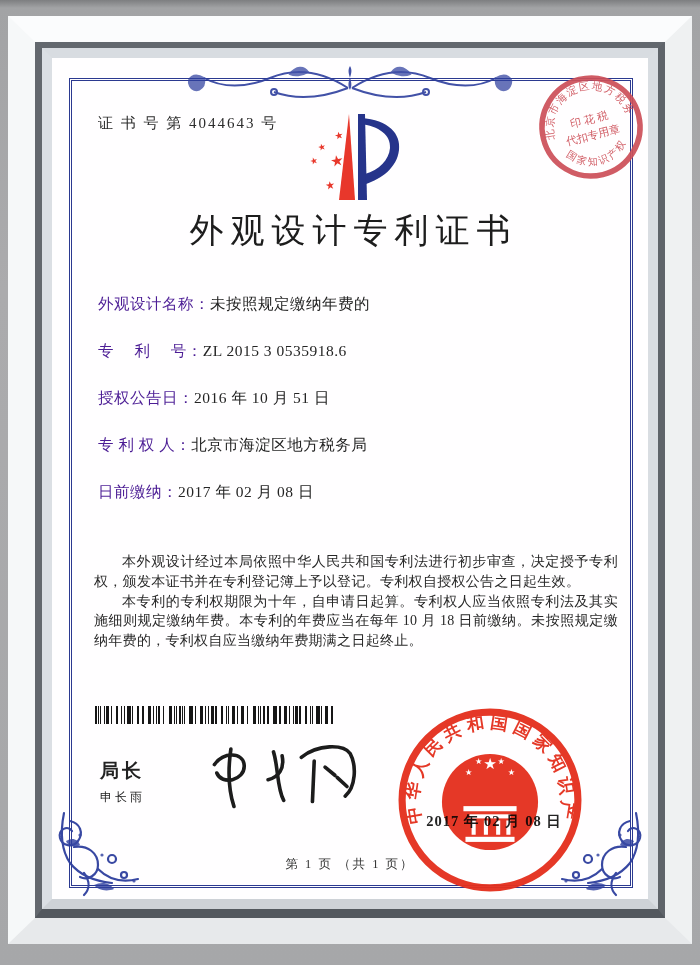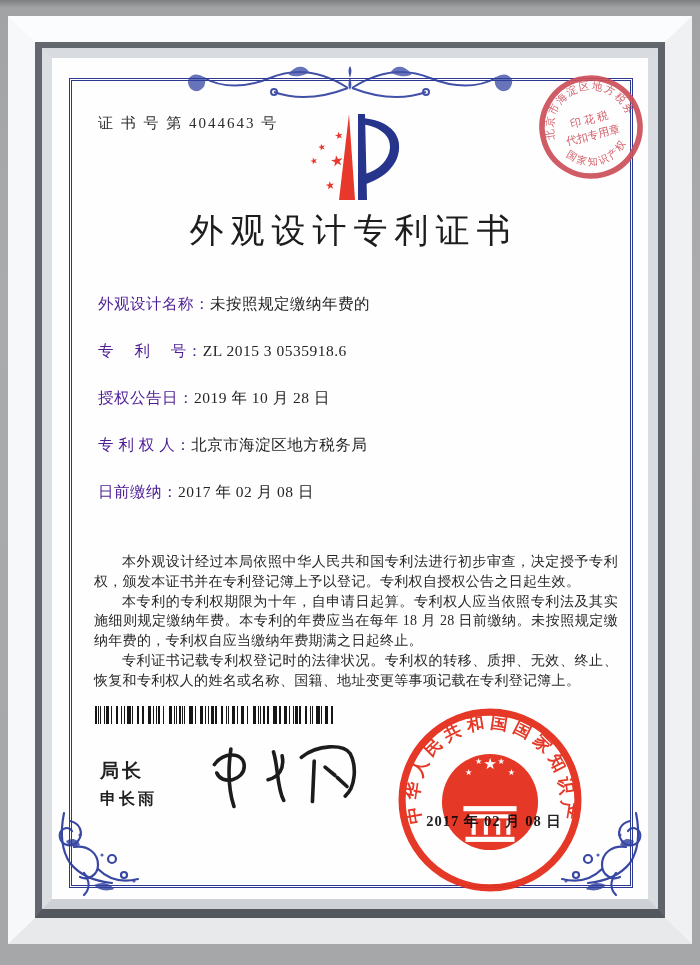--- a/index.html
+++ b/index.html
@@ -29,21 +29,21 @@
   .field{font-size:15.5px;line-height:20px;margin-bottom:27px;color:#242424;letter-spacing:.5px;}
   .field .lab{color:#4c1d95;}
   .paras{position:absolute;left:42px;top:494px;width:524px;}
   .paras p{margin:0;font-size:14px;line-height:19.8px;text-align:justify;
     text-indent:2em;color:#282828;letter-spacing:.3px;}
   .barcode{position:absolute;left:43px;top:648px;width:242px;height:18px;
     background-image:
       repeating-linear-gradient(90deg,#161616 0 2px,transparent 2px 5px,#161616 5px 6px,transparent 6px 11px,#161616 11px 14px,transparent 14px 16px,#161616 16px 17px,transparent 17px 21px),
       repeating-linear-gradient(90deg,transparent 0 3px,#161616 3px 4px,transparent 4px 9px,#161616 9px 10px,transparent 10px 13px);}
   .sig-role{position:absolute;left:48px;top:700px;font-size:19px;font-weight:600;letter-spacing:3px;}
-  .sig-name{position:absolute;left:48px;top:731px;font-size:16px;font-weight:700;letter-spacing:3px;}
+  .sig-name{position:absolute;left:48px;top:731px;font-size:12px;font-weight:400;letter-spacing:3px;}
   .sig-script{position:absolute;left:148px;top:676px;width:170px;height:86px;transform:rotate(-2deg);}
   .seal-main{position:absolute;left:346px;top:650px;width:184px;height:184px;opacity:.96;z-index:1;}
   .seal-date{position:absolute;left:350px;top:754px;width:184px;text-align:center;z-index:3;
     font-size:14.5px;font-weight:600;color:#232323;letter-spacing:1px;mix-blend-mode:multiply;}
   .seal-tax{position:absolute;left:484px;top:14px;width:110px;height:110px;transform:rotate(-14deg);opacity:.92;z-index:2;}
   .footer{position:absolute;left:0;right:0;top:798px;text-align:center;
     font-size:12.5px;letter-spacing:2px;color:#333;}
 </style>
 </head>
 <body>
@@ -122,29 +122,28 @@
           <text x="14" y="64" font-size="9" transform="rotate(-18 14 61)">★</text>
           <text x="30" y="89" font-size="11" transform="rotate(-8 30 85)">★</text>
         </g>
       </svg>
 
       <div class="title">外观设计专利证书</div>
 
       <div class="fields">
         <div class="field"><span class="lab">外观设计名称：</span><span>未按照规定缴纳年费的</span></div>
         <div class="field"><span class="lab">专　 利　 号：</span><span>ZL 2015 3 0535918.6</span></div>
-        <div class="field"><span class="lab">授权公告日：</span><span>2019 年 10 月 28 日</span></div>
+        <div class="field"><span class="lab">授权公告日：</span><span>2016 年 10 月 51 日</span></div>
         <div class="field"><span class="lab">专 利 权 人：</span><span>北京市海淀区地方税务局</span></div>
         <div class="field"><span class="lab">日前缴纳：</span><span>2017 年 02 月 08 日</span></div>
       </div>
 
       <div class="paras">
         <p>本外观设计经过本局依照中华人民共和国专利法进行初步审查，决定授予专利权，颁发本证书并在专利登记簿上予以登记。专利权自授权公告之日起生效。</p>
-        <p>本专利的专利权期限为十年，自申请日起算。专利权人应当依照专利法及其实施细则规定缴纳年费。本专利的年费应当在每年 18 月 28 日前缴纳。未按照规定缴纳年费的，专利权自应当缴纳年费期满之日起终止。</p>
-        <p>专利证书记载专利权登记时的法律状况。专利权的转移、质押、无效、终止、恢复和专利权人的姓名或名称、国籍、地址变更等事项记载在专利登记簿上。</p>
+        <p>本专利的专利权期限为十年，自申请日起算。专利权人应当依照专利法及其实施细则规定缴纳年费。本专利的年费应当在每年 10 月 18 日前缴纳。未按照规定缴纳年费的，专利权自应当缴纳年费期满之日起终止。</p>
       </div>
 
       <div class="barcode"></div>
 
       <div class="sig-role">局长</div>
       <div class="sig-name">申长雨</div>
 
       <svg class="sig-script" viewBox="0 0 160 80">
         <g fill="none" stroke="#1c1c1c" stroke-width="3.4" stroke-linecap="round">
           <path d="M30,12 C26,34 27,52 31,66"></path>
@@ -195,18 +194,19 @@
         <text font-size="10.5" fill="#cd4f58" letter-spacing="1.5" font-family="'Liberation Serif',serif">
           <textPath href="#arcTaxTop">北京市海淀区地方税务局</textPath>
         </text>
         <text font-size="10" fill="#cd4f58" letter-spacing="2" font-family="'Liberation Serif',serif">
           <textPath href="#arcTaxBot">国家知识产权局</textPath>
         </text>
         <text x="55" y="51" font-size="11" fill="#cd4f58" text-anchor="middle" font-family="'Liberation Serif',serif">印 花 税</text>
         <text x="55" y="67" font-size="11" fill="#cd4f58" text-anchor="middle" font-family="'Liberation Serif',serif">代扣专用章</text>
       </svg>
 
+      <div class="footer">第 1 页 （共 1 页）</div>
 
     </div>
    </div>
   </div>
  </div>
 </div>
 
 </body></html>

